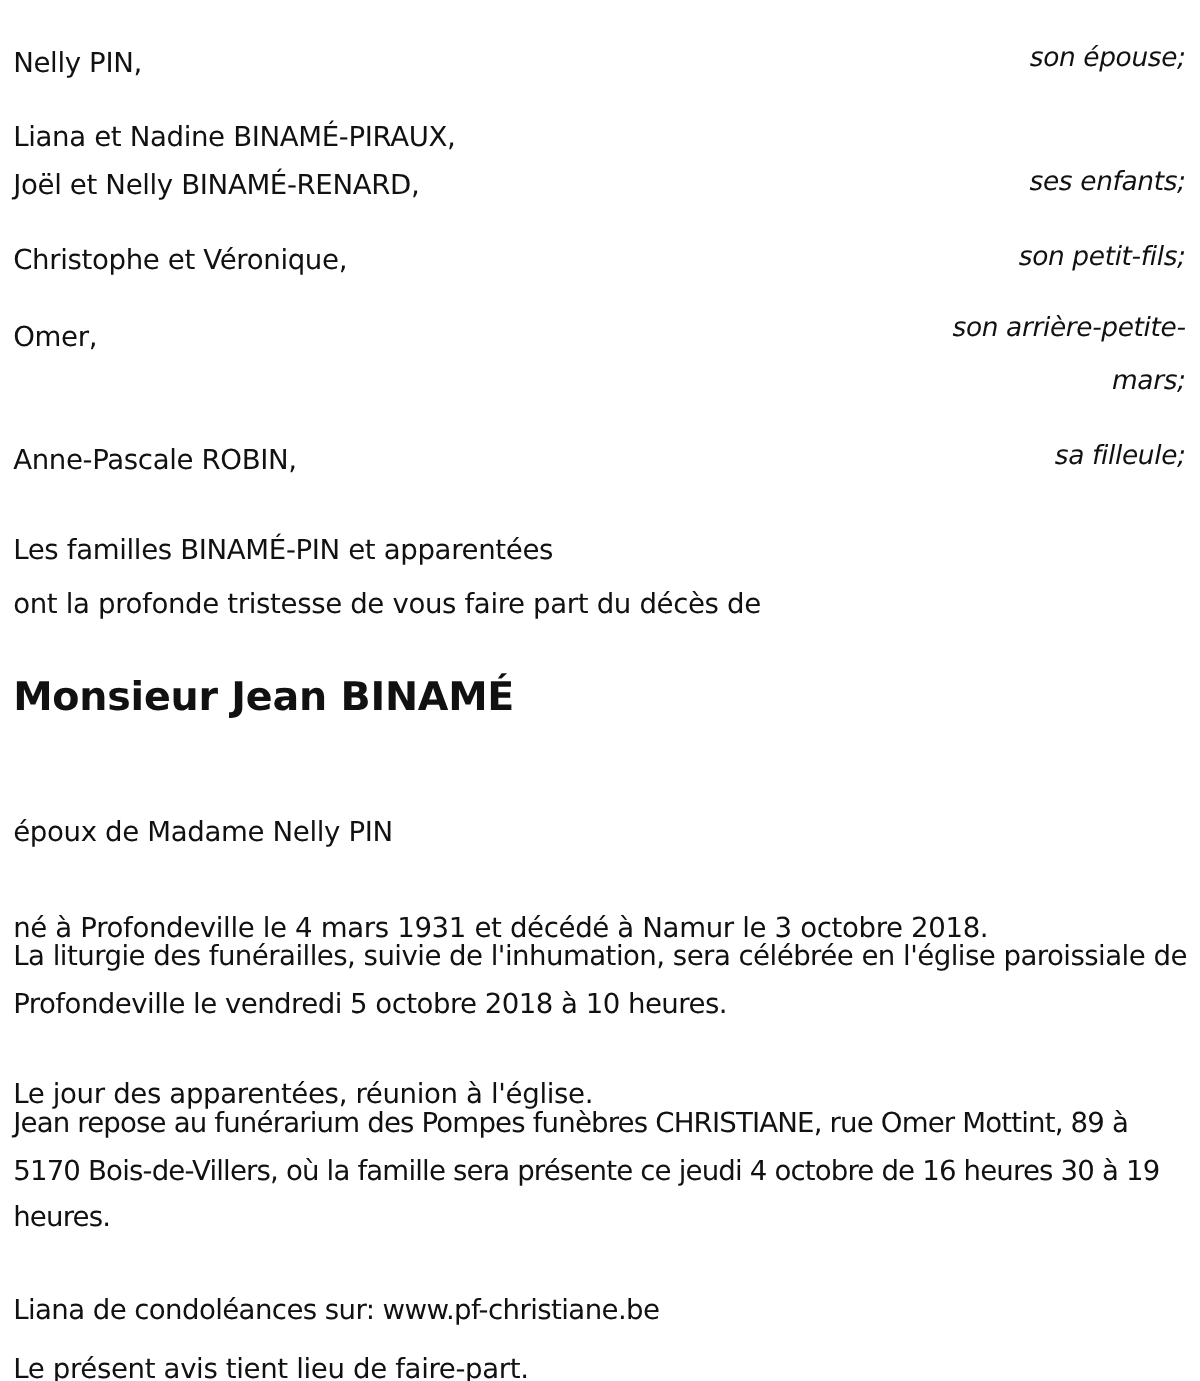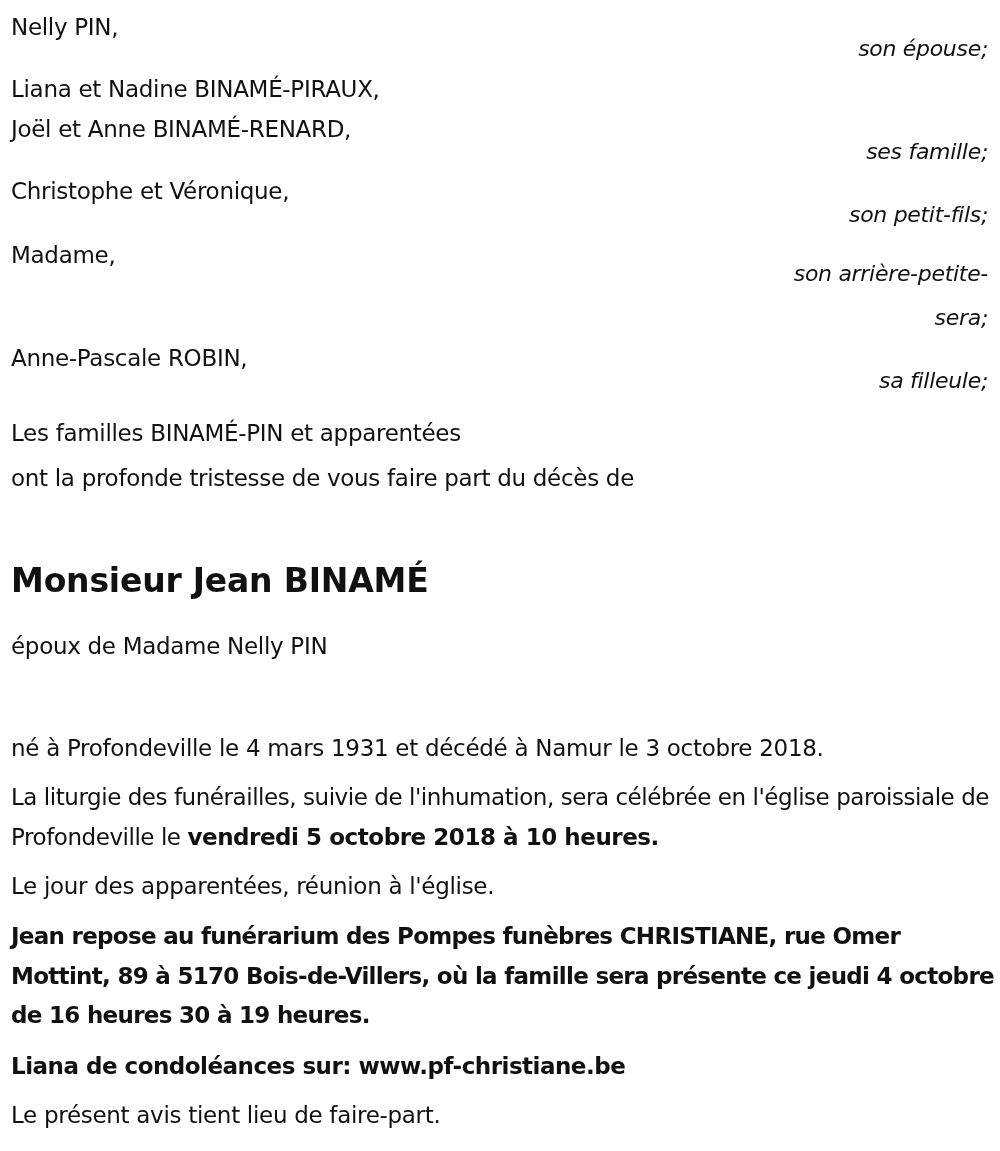--- a/index.html
+++ b/index.html
@@ -2,64 +2,64 @@
 <html><head>
   <meta charset="utf-8">
   <style>
     html, body { margin: 0; padding: 0; background: #ffffff; }
     body {
       width: 1000px; height: 1151px; position: relative; overflow: hidden;
       font-family: "DejaVu Sans", sans-serif; color: #111111;
     }
     .line {
       position: absolute; left: 11px; white-space: nowrap;
-      font-size: 23px; line-height: 28px; letter-spacing: -0.3px;
+      font-size: 23px; line-height: 28px; letter-spacing: -0.3px; margin-top: 26px;
     }
     .role {
       position: absolute; right: 12px; white-space: nowrap; text-align: center;
       font-size: 22px; line-height: 28px; font-style: italic; letter-spacing: -0.3px;
     }
     .title {
       position: absolute; left: 11px; white-space: nowrap;
       font-size: 33px; line-height: 40px; font-weight: bold; letter-spacing: -0.2px; text-align: right;
     }
     .para {
       position: absolute; left: 11px; width: 985px;
       font-size: 23px; line-height: 39.5px; letter-spacing: -0.45px;
     }
-    .bold { font-weight: bold; }
+    .bold { font-weight: normal; }
   </style>
 </head>
 <body>
 
 <div>
   <div class="line" style="top:13px">Nelly PIN,</div>
   <div class="role" style="top:35px">son épouse;</div>
 
   <div class="line" style="top:75px">Liana et Nadine BINAMÉ-PIRAUX,</div>
-  <div class="line" style="top:115px">Joël et Anne BINAMÉ-RENARD,</div>
-  <div class="role" style="top:138px">ses famille;</div>
+  <div class="line" style="top:115px">Joël et Nelly BINAMÉ-RENARD,</div>
+  <div class="role" style="top:138px">ses enfants;</div>
 
   <div class="line" style="top:177px">Christophe et Véronique,</div>
   <div class="role" style="top:201px">son petit-fils;</div>
 
-  <div class="line" style="top:241px">Madame,</div>
+  <div class="line" style="top:241px">Omer,</div>
   <div class="role" style="top:260px">son arrière-petite-</div>
-  <div class="role" style="top:304px">sera;</div>
+  <div class="role" style="top:304px">mars;</div>
 
   <div class="line" style="top:344px">Anne-Pascale ROBIN,</div>
   <div class="role" style="top:367px">sa filleule;</div>
 
   <div class="line" style="top:419px">Les familles BINAMÉ-PIN et apparentées</div>
 
   <div class="line" style="top:464px">ont la profonde tristesse de vous faire part du décès de</div>
 
   <div class="title" style="top:561px">Monsieur Jean BINAMÉ</div>
 
-  <div class="line" style="top:632px">époux de Madame Nelly PIN</div>
+  <div class="line" style="top:654px">époux de Madame Nelly PIN</div>
 
   <div class="line" style="top:734px">né à Profondeville le 4 mars 1931 et décédé à Namur le 3 octobre 2018.</div>
 
   <div class="para" style="top:778px">
     <span>La liturgie des funérailles, suivie de l'inhumation, sera célébrée en l'église paroissiale de Profondeville le </span><span class="bold">vendredi 5 octobre 2018 à 10 heures.</span>
   </div>
 
   <div class="line" style="top:872px">Le jour des apparentées, réunion à l'église.</div>
 
   <div class="para bold" style="top:917px; letter-spacing:-0.7px">Jean repose au funérarium des Pompes funèbres CHRISTIANE, rue Omer Mottint, 89 à 5170 Bois-de-Villers, où la famille sera présente ce jeudi 4 octobre de 16 heures 30 à 19 heures.</div>

